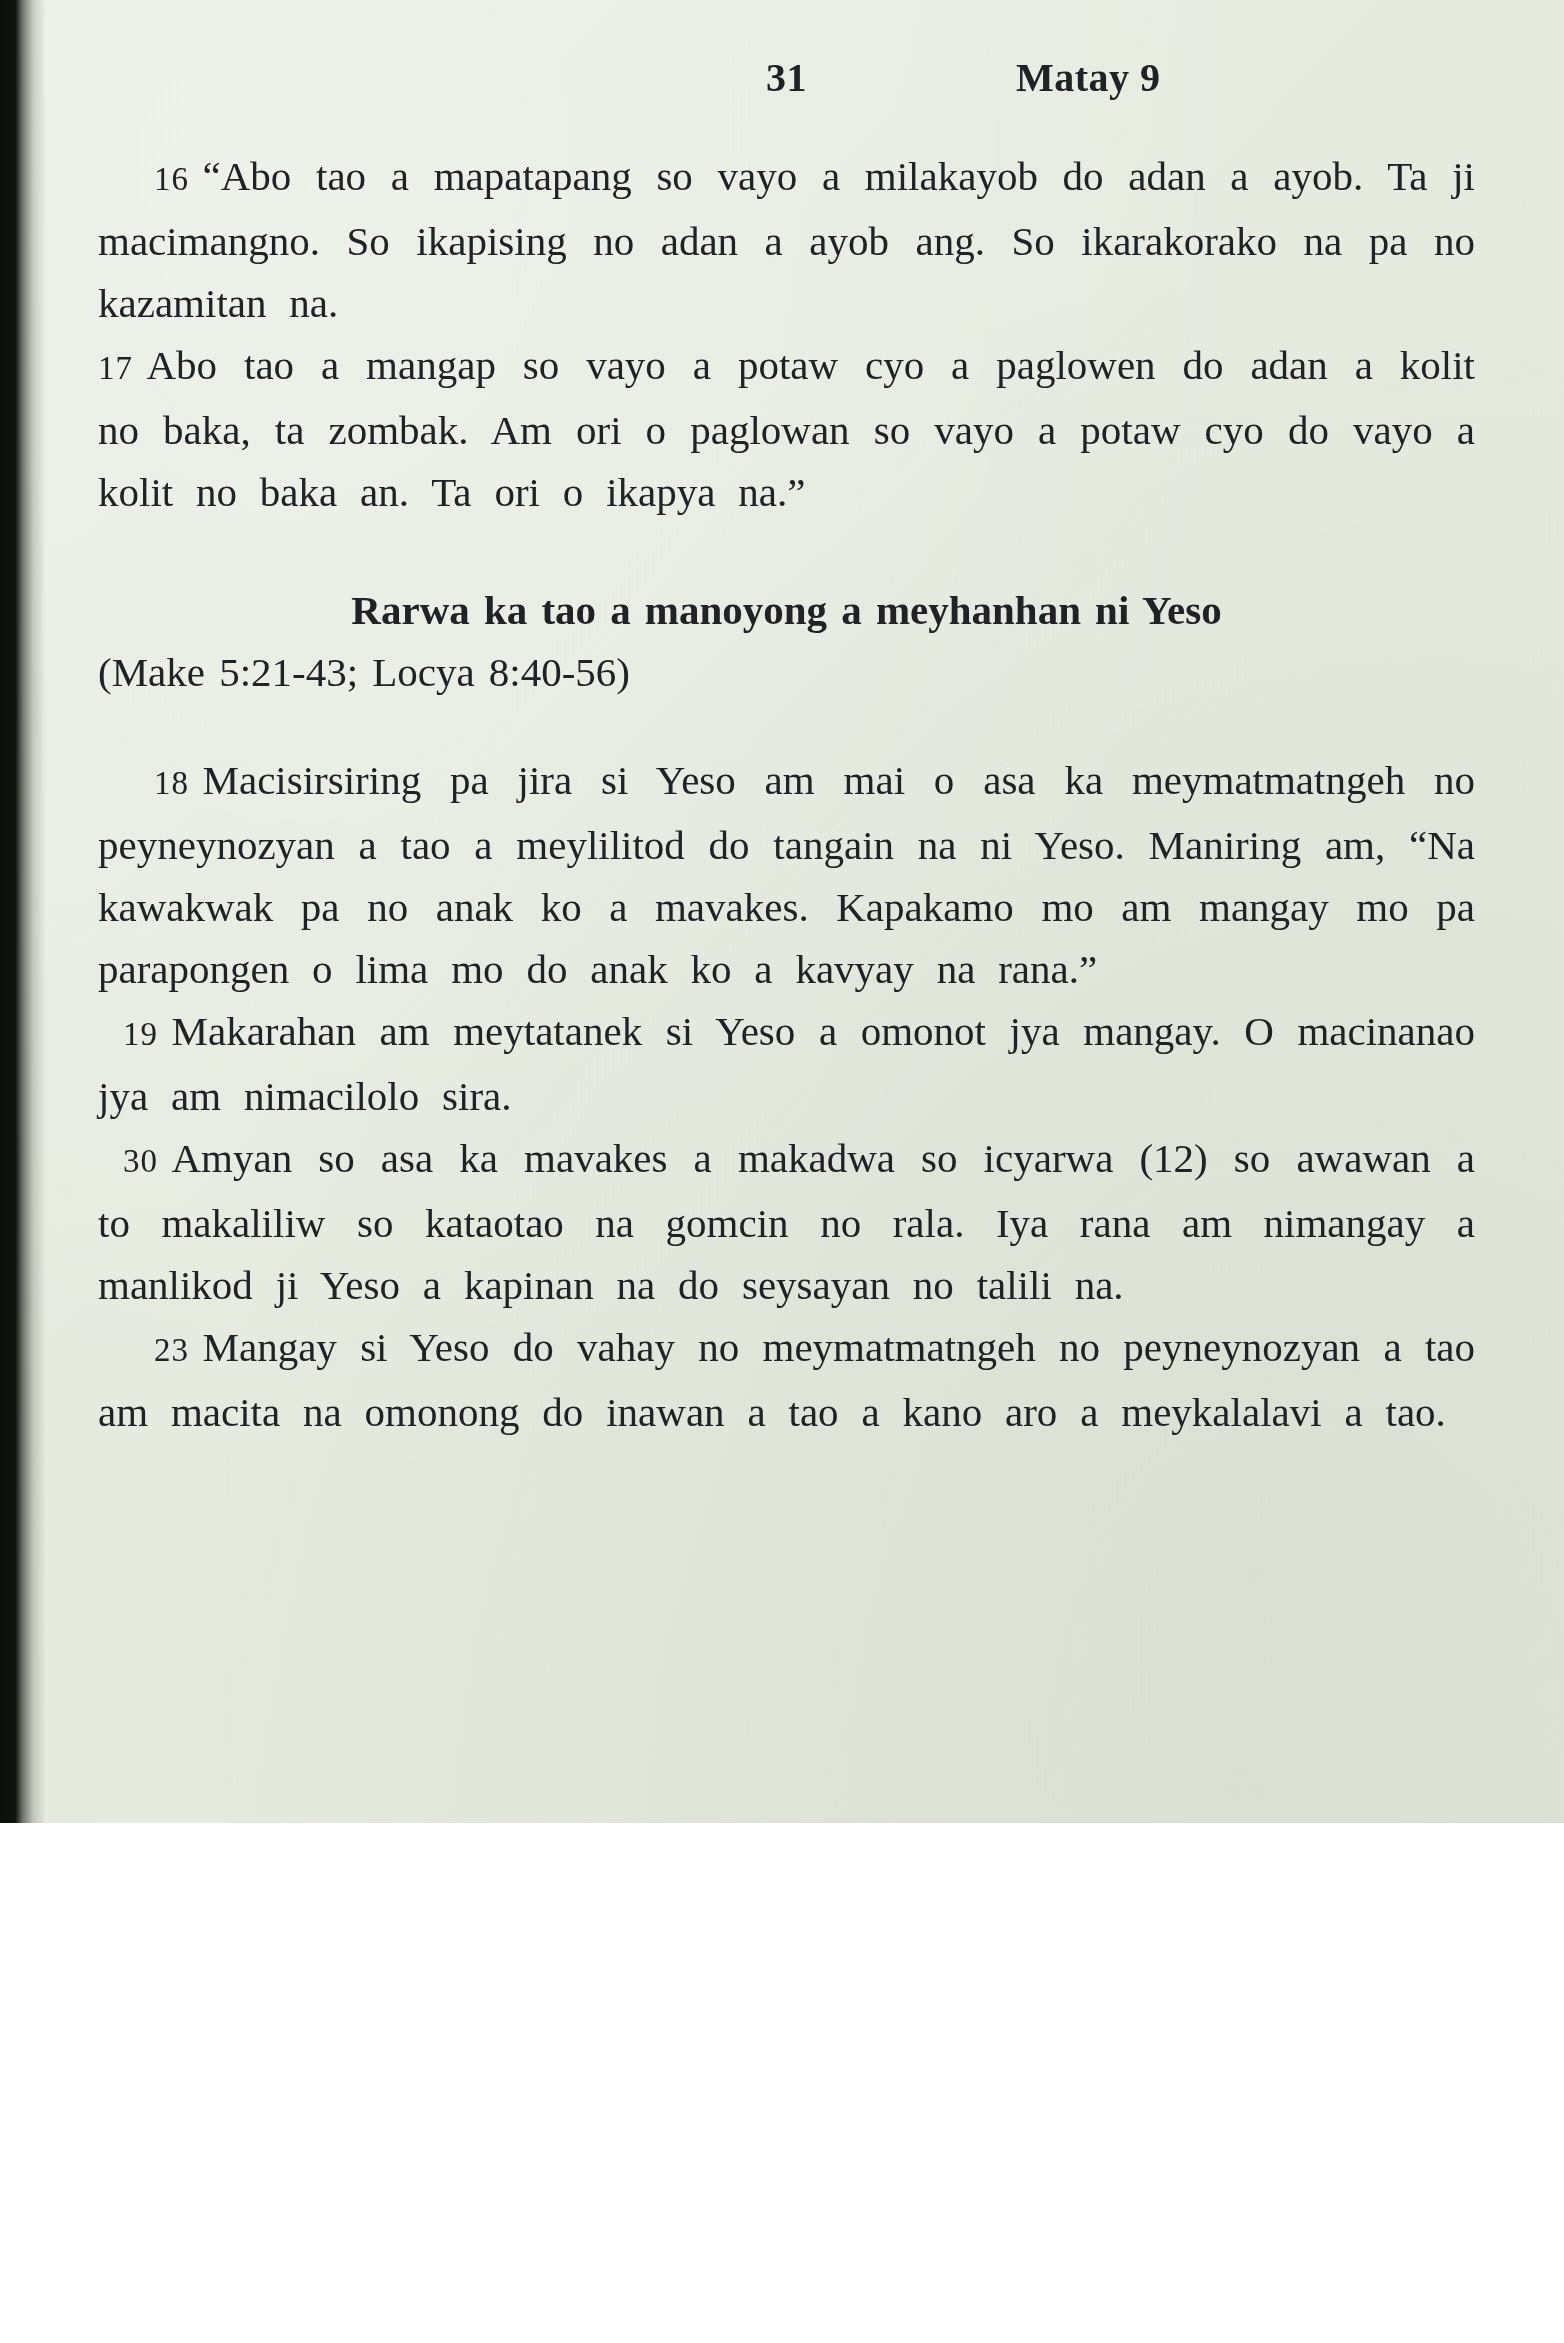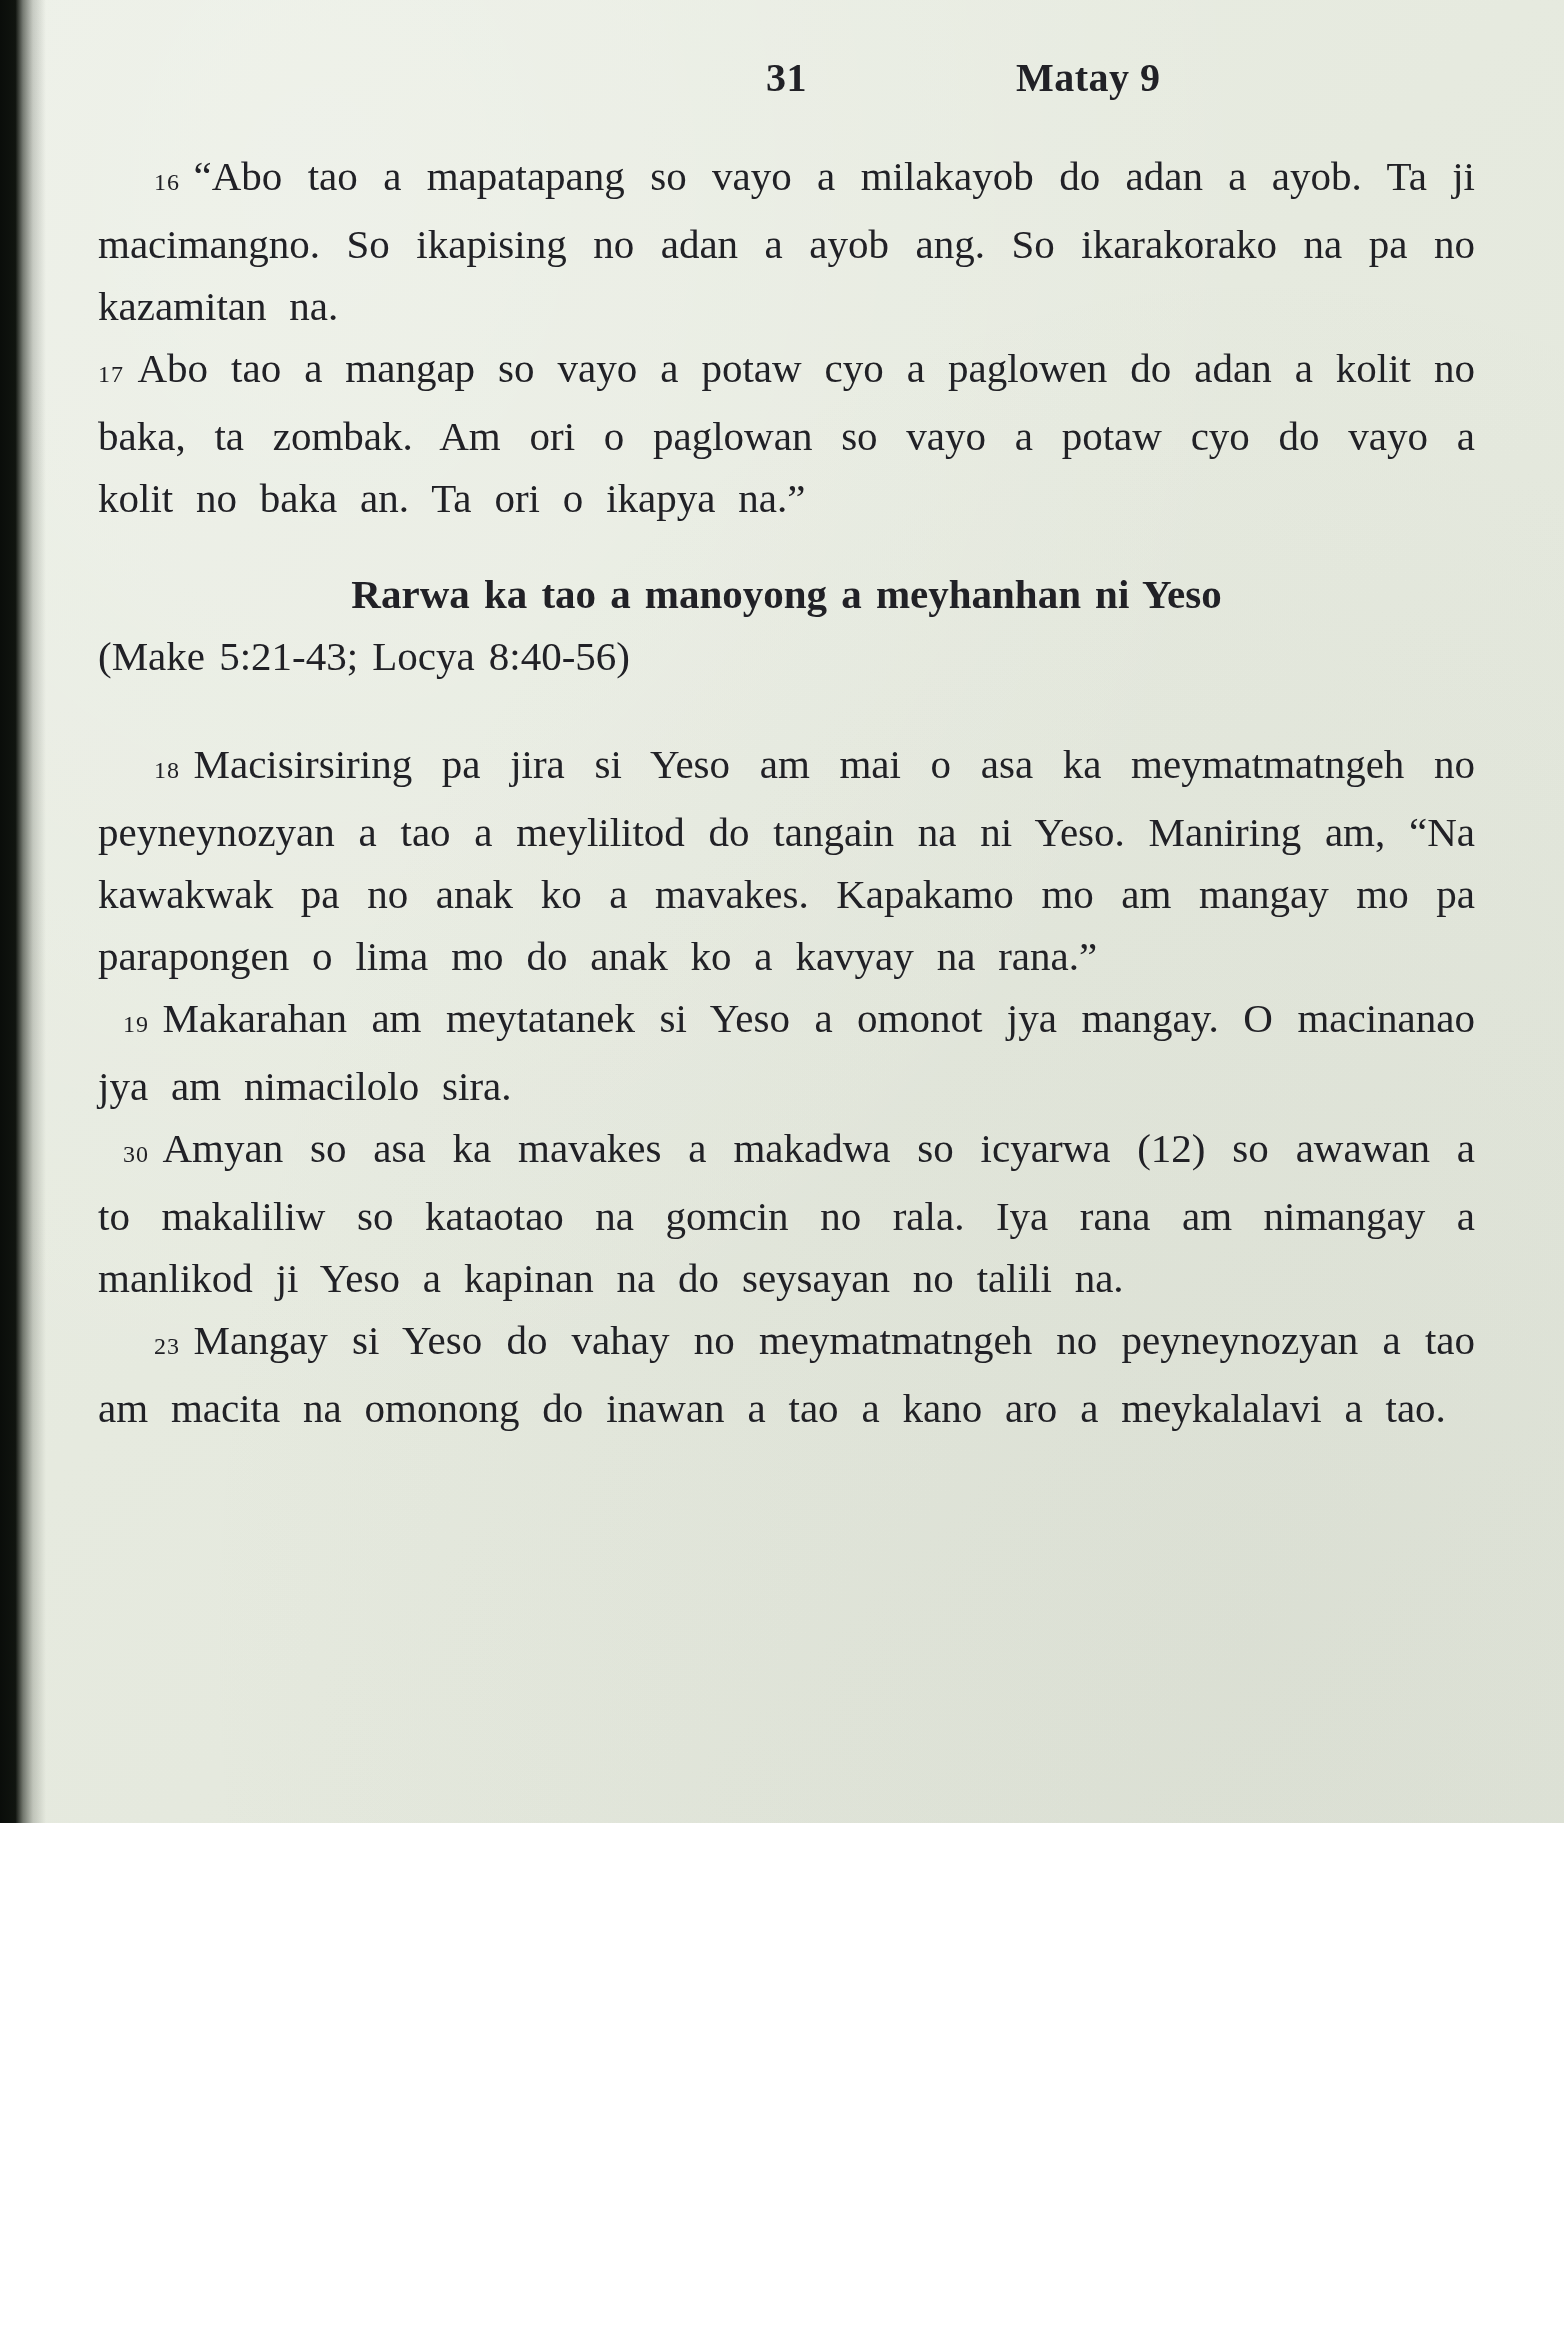--- a/index.html
+++ b/index.html
@@ -60,29 +60,29 @@
     text-align: justify;
   }
   .content p {
     margin: 0;
     text-align: justify;
   }
   .ind-lg { text-indent: 56px; }
   .ind-sm { text-indent: 25px; }
 
   .vnum {
-    font-size: 24px;
+    font-size: 33px;
     padding-right: 13.5px;
     letter-spacing: 1px;
   }
 
   .section-title {
     font-size: 41px;
     font-weight: 700;
-    margin: 34px 0 0 0;
+    margin: 56px 0 0 0;
     text-align: center;
     text-indent: 0;
     word-spacing: 3.9px;
   }
   .section-ref {
     text-align: left;
     margin: 0 0 46px 0;
     word-spacing: 3.9px;
   }
 </style>

